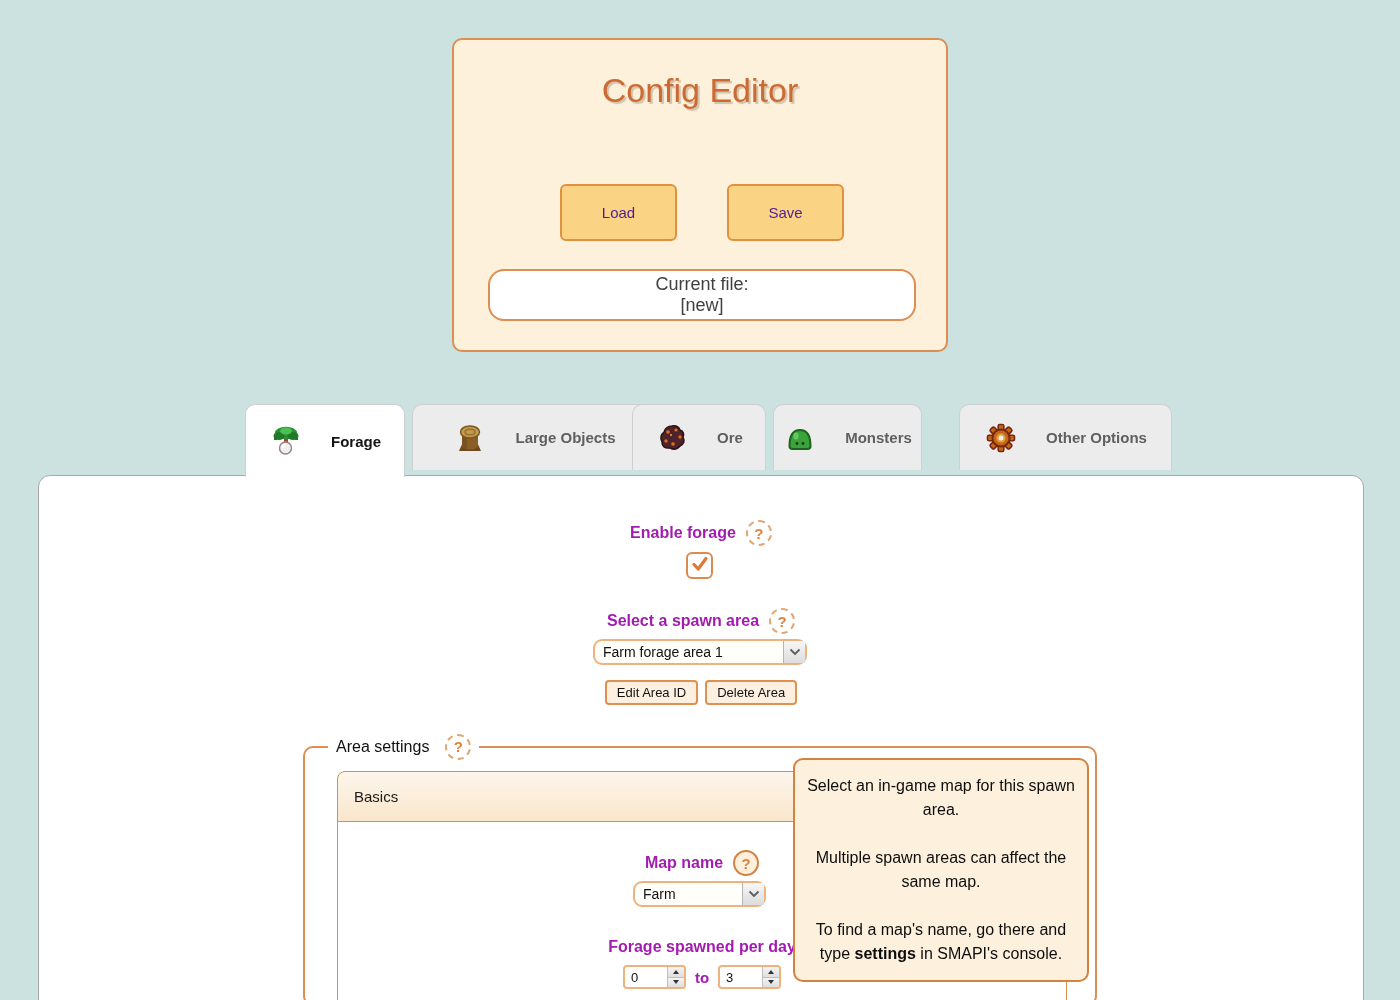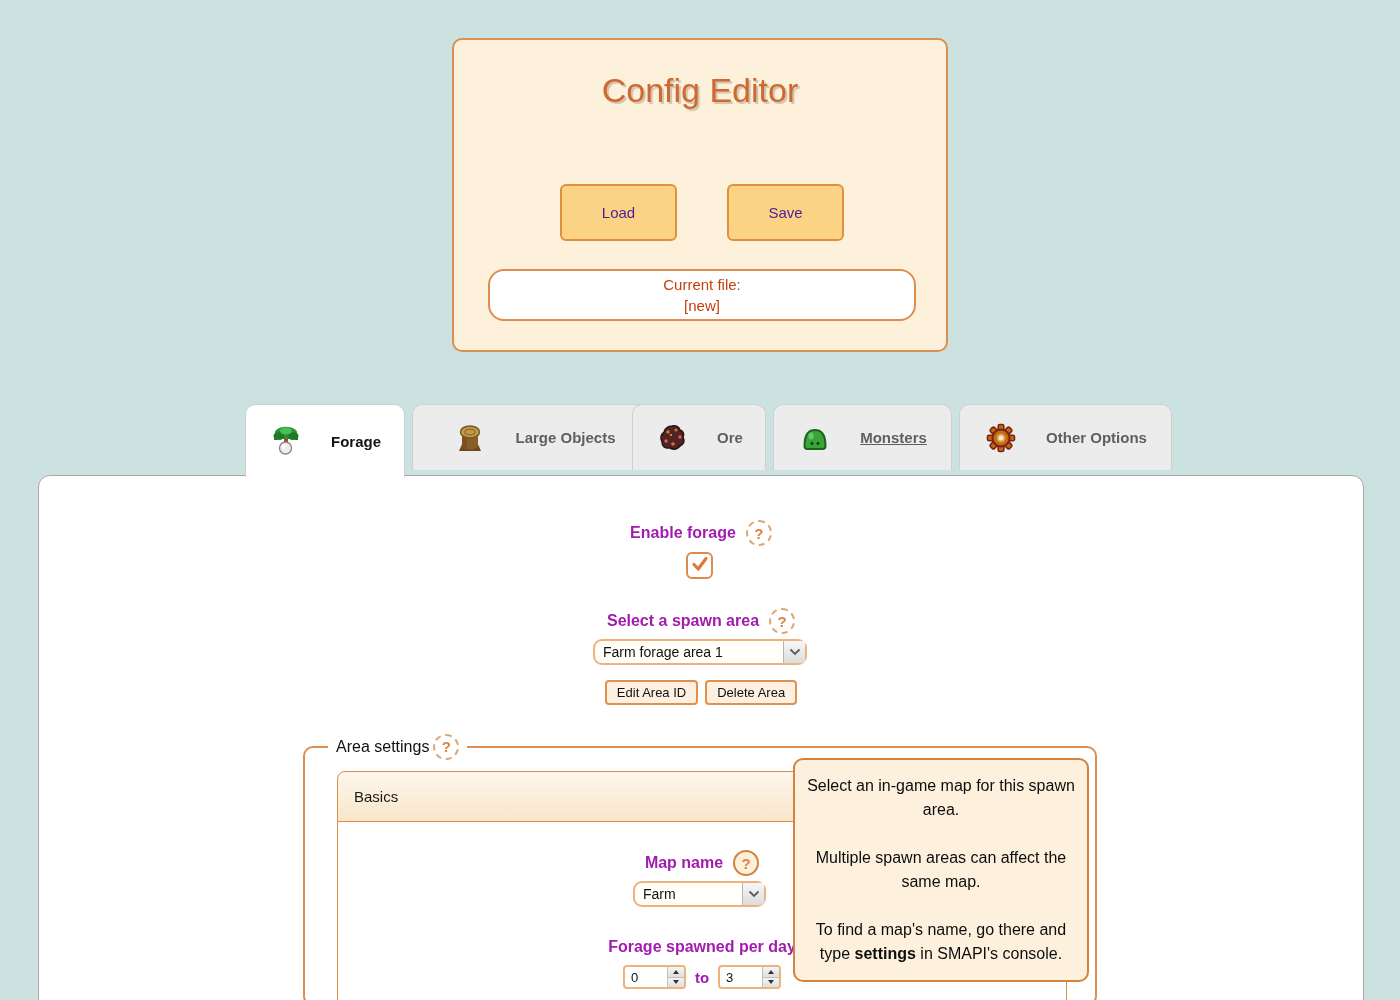--- a/index.html
+++ b/index.html
@@ -24,21 +24,21 @@
     position:absolute;top:144px;width:117px;height:57px;box-sizing:border-box;
     background:#fbd384;border:2px solid #e0913f;border-radius:6px;
     color:#4c1d95;font-size:15px;display:flex;align-items:center;justify-content:center;
     cursor:pointer;
   }
   .btn-load{left:106px;} .btn-save{left:273px;}
   .current-file{
     position:absolute;left:34px;top:229px;width:428px;height:52px;box-sizing:border-box;
     background:#ffffff;border:2px solid #dd8e53;border-radius:16px;
     display:flex;flex-direction:column;align-items:center;justify-content:center;
-    font-size:15px;line-height:21px;color:#c2410c;
+    font-size:18px;line-height:21px;color:#404040;
   }
 
   
   .tab{
     top:404px;height:66px;box-sizing:border-box;z-index:2;
     background:#ececec;border:1px solid #cfcfcf;border-bottom:none;
     border-radius:10px 10px 0 0;
     display:flex;align-items:center;justify-content:center;gap:28px;
     font-size:15px;font-weight:bold;color:#5f5f5f;cursor:pointer;
   }
@@ -87,21 +87,21 @@
     font-size:13px;color:#111;display:flex;align-items:center;cursor:pointer;
   }
 
   
   .fieldset{
     left:303px;top:746px;width:794px;height:260px;box-sizing:border-box;
     border:2px solid #dd8e53;border-radius:10px;z-index:2;
   }
   .legend{
     left:328px;top:733px;height:27px;z-index:3;background:#ffffff;padding:0 8px;
-    display:flex;align-items:center;gap:4px;font-size:16px;color:#111;
+    display:flex;align-items:center;gap:16px;font-size:16px;color:#111;
   }
   .acc-header{
     left:337px;top:771px;width:730px;height:51px;box-sizing:border-box;z-index:2;
     background:linear-gradient(#fdf6ec,#f9e6cb);
     border:1px solid #d89048;border-radius:8px 8px 0 0;
     display:flex;align-items:center;padding-left:16px;
     font-size:15px;color:#1a1a1a;cursor:pointer;
   }
   .acc-content{
     left:337px;top:822px;width:730px;height:184px;box-sizing:border-box;z-index:2;
@@ -188,21 +188,21 @@
         <circle cx="19" cy="8" r="1.6" fill="#e06c26"></circle>
         <circle cx="23" cy="15" r="1.7" fill="#e06c26"></circle>
         <circle cx="9" cy="19" r="1.7" fill="#e06c26"></circle>
         <circle cx="16" cy="22" r="1.8" fill="#e06c26"></circle>
         <circle cx="14" cy="13" r="1.1" fill="#f29a3e"></circle>
       </svg>
     </span>
     <span>Ore</span>
   </div>
 
-  <div class="abs tab" style="left:773px;width:179px;text-decoration:underline;">
+  <div class="abs tab" style="left:773px;width:149px;">
     <span class="ticon">
       <svg width="30" height="30" viewBox="0 0 30 30">
         <path d="M4.5,23 Q4.5,7 15,7 Q25.5,7 25.5,23 Q25.5,26 22.5,26 L7.5,26 Q4.5,26 4.5,23 Z" fill="#3aa33a" stroke="#1c641c" stroke-width="2"></path>
         <ellipse cx="11" cy="13" rx="2.6" ry="3.4" fill="#63c963"></ellipse>
         <circle cx="12" cy="20.5" r="1.4" fill="#10380f"></circle>
         <circle cx="18" cy="20.5" r="1.4" fill="#10380f"></circle>
       </svg>
     </span>
     <span>Monsters</span>
   </div>

